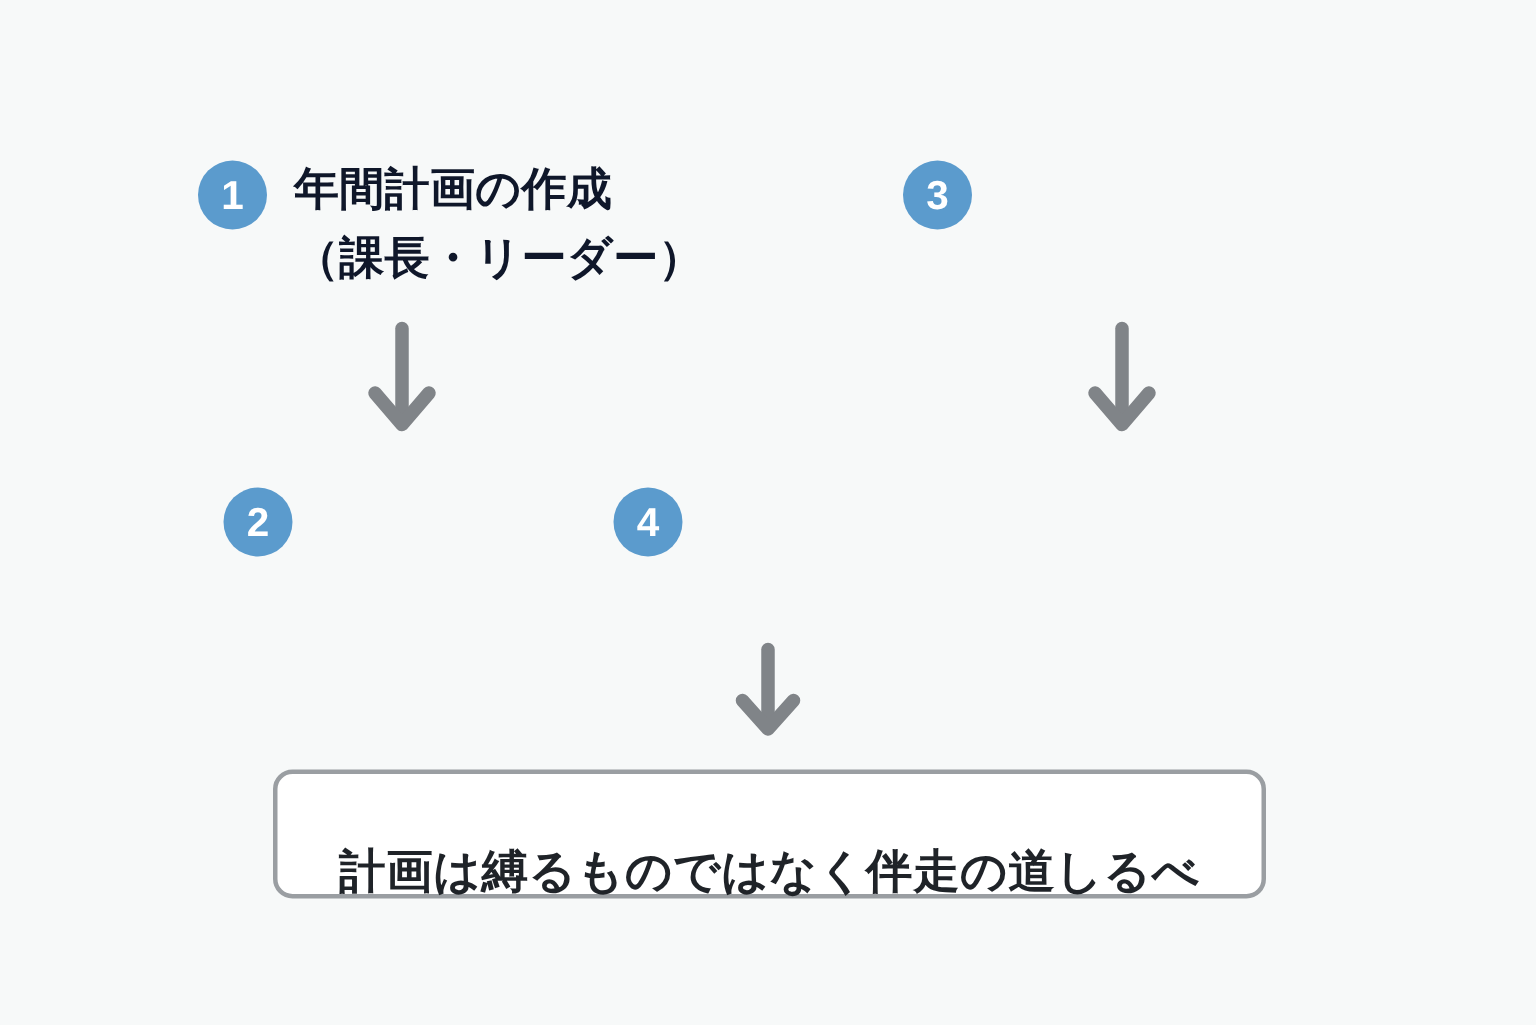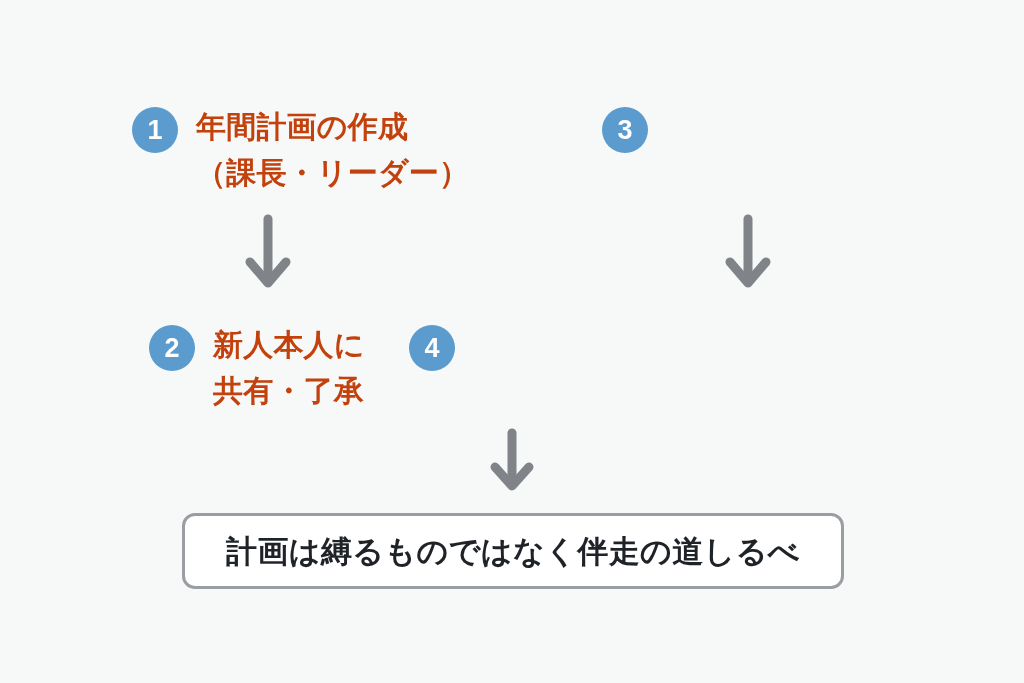--- a/index.html
+++ b/index.html
@@ -35,21 +35,21 @@
     color: #ffffff;
     font-size: 27px;
     font-weight: 700;
     line-height: 46px;
     text-align: center;
     letter-spacing: 0;
     margin-top: 3px;
     user-select: none;
   }
   .step-text {
-    color: #c2410c;
+    color: #0f172a;
     font-size: 30px;
     font-weight: 700;
     line-height: 1.52;
     white-space: pre;
     letter-spacing: 0.2px;
   }
 
   
   #step-1 { left: 132px; top: 104px; }
   #step-2 { left: 149px; top: 322px; }
@@ -63,27 +63,27 @@
   #arrow-1 { left: 243px; top: 214px; }
   #arrow-2 { left: 723px; top: 214px; }
   #arrow-3 { left: 489px; top: 428px; }
 
   
   #conclusion-box {
     position: absolute;
     left: 182px;
     top: 513px;
     width: 662px;
-    height: 76px;
+    height: 86px;
     box-sizing: border-box;
     border: 3px solid #9a9ea2;
     border-radius: 13px;
     background: #ffffff;
     display: flex;
-    align-items: center;
+    align-items: flex-end;
     justify-content: center;
   }
   #conclusion-text {
     color: #1f2328;
     font-size: 31px;
     font-weight: 700;
     line-height: 1;
     letter-spacing: 0.4px;
     white-space: nowrap;
   }
@@ -112,22 +112,20 @@
 
   <div class="arrow" id="arrow-2">
     <svg width="50" height="78" viewBox="0 0 50 78" xmlns="http://www.w3.org/2000/svg">
       <path d="M25 5 L25 66" stroke="#808488" stroke-width="9" stroke-linecap="round" fill="none"></path>
       <path d="M7 48 L25 69 L43 48" stroke="#808488" stroke-width="9" stroke-linecap="round" stroke-linejoin="round" fill="none"></path>
     </svg>
   </div>
 
   <div class="step" id="step-2">
     <div class="badge">2</div>
-    <div class="step-text">新人本人に
-共有・了承</div>
   </div>
 
   <div class="step" id="step-4">
     <div class="badge">4</div>
   </div>
 
   <div class="arrow" id="arrow-3">
     <svg width="46" height="66" viewBox="0 0 46 66" xmlns="http://www.w3.org/2000/svg">
       <path d="M23 5 L23 55" stroke="#808488" stroke-width="9" stroke-linecap="round" fill="none"></path>
       <path d="M6 39 L23 58 L40 39" stroke="#808488" stroke-width="9" stroke-linecap="round" stroke-linejoin="round" fill="none"></path>

